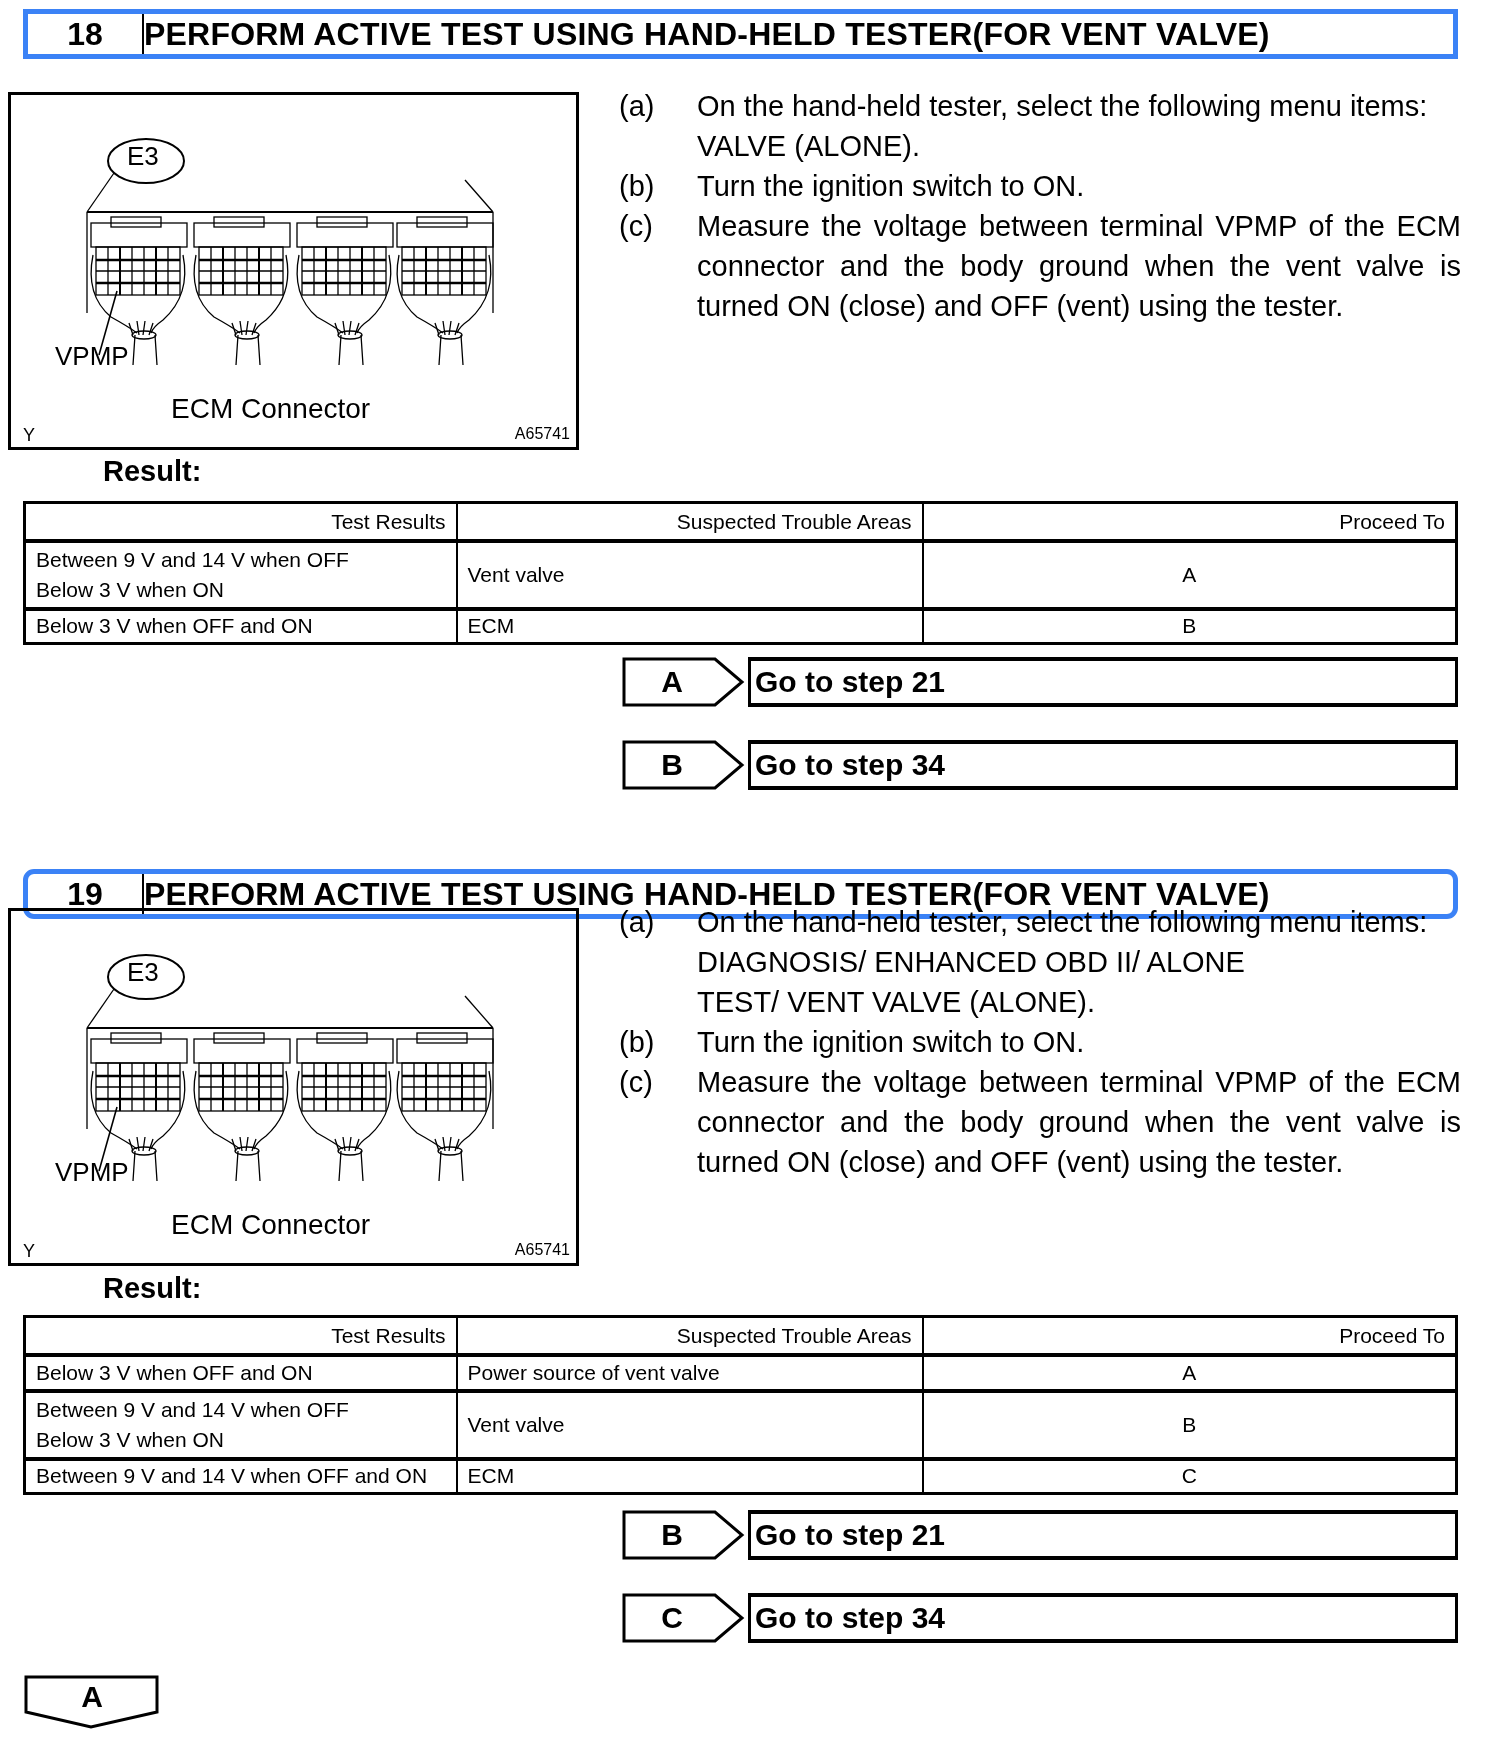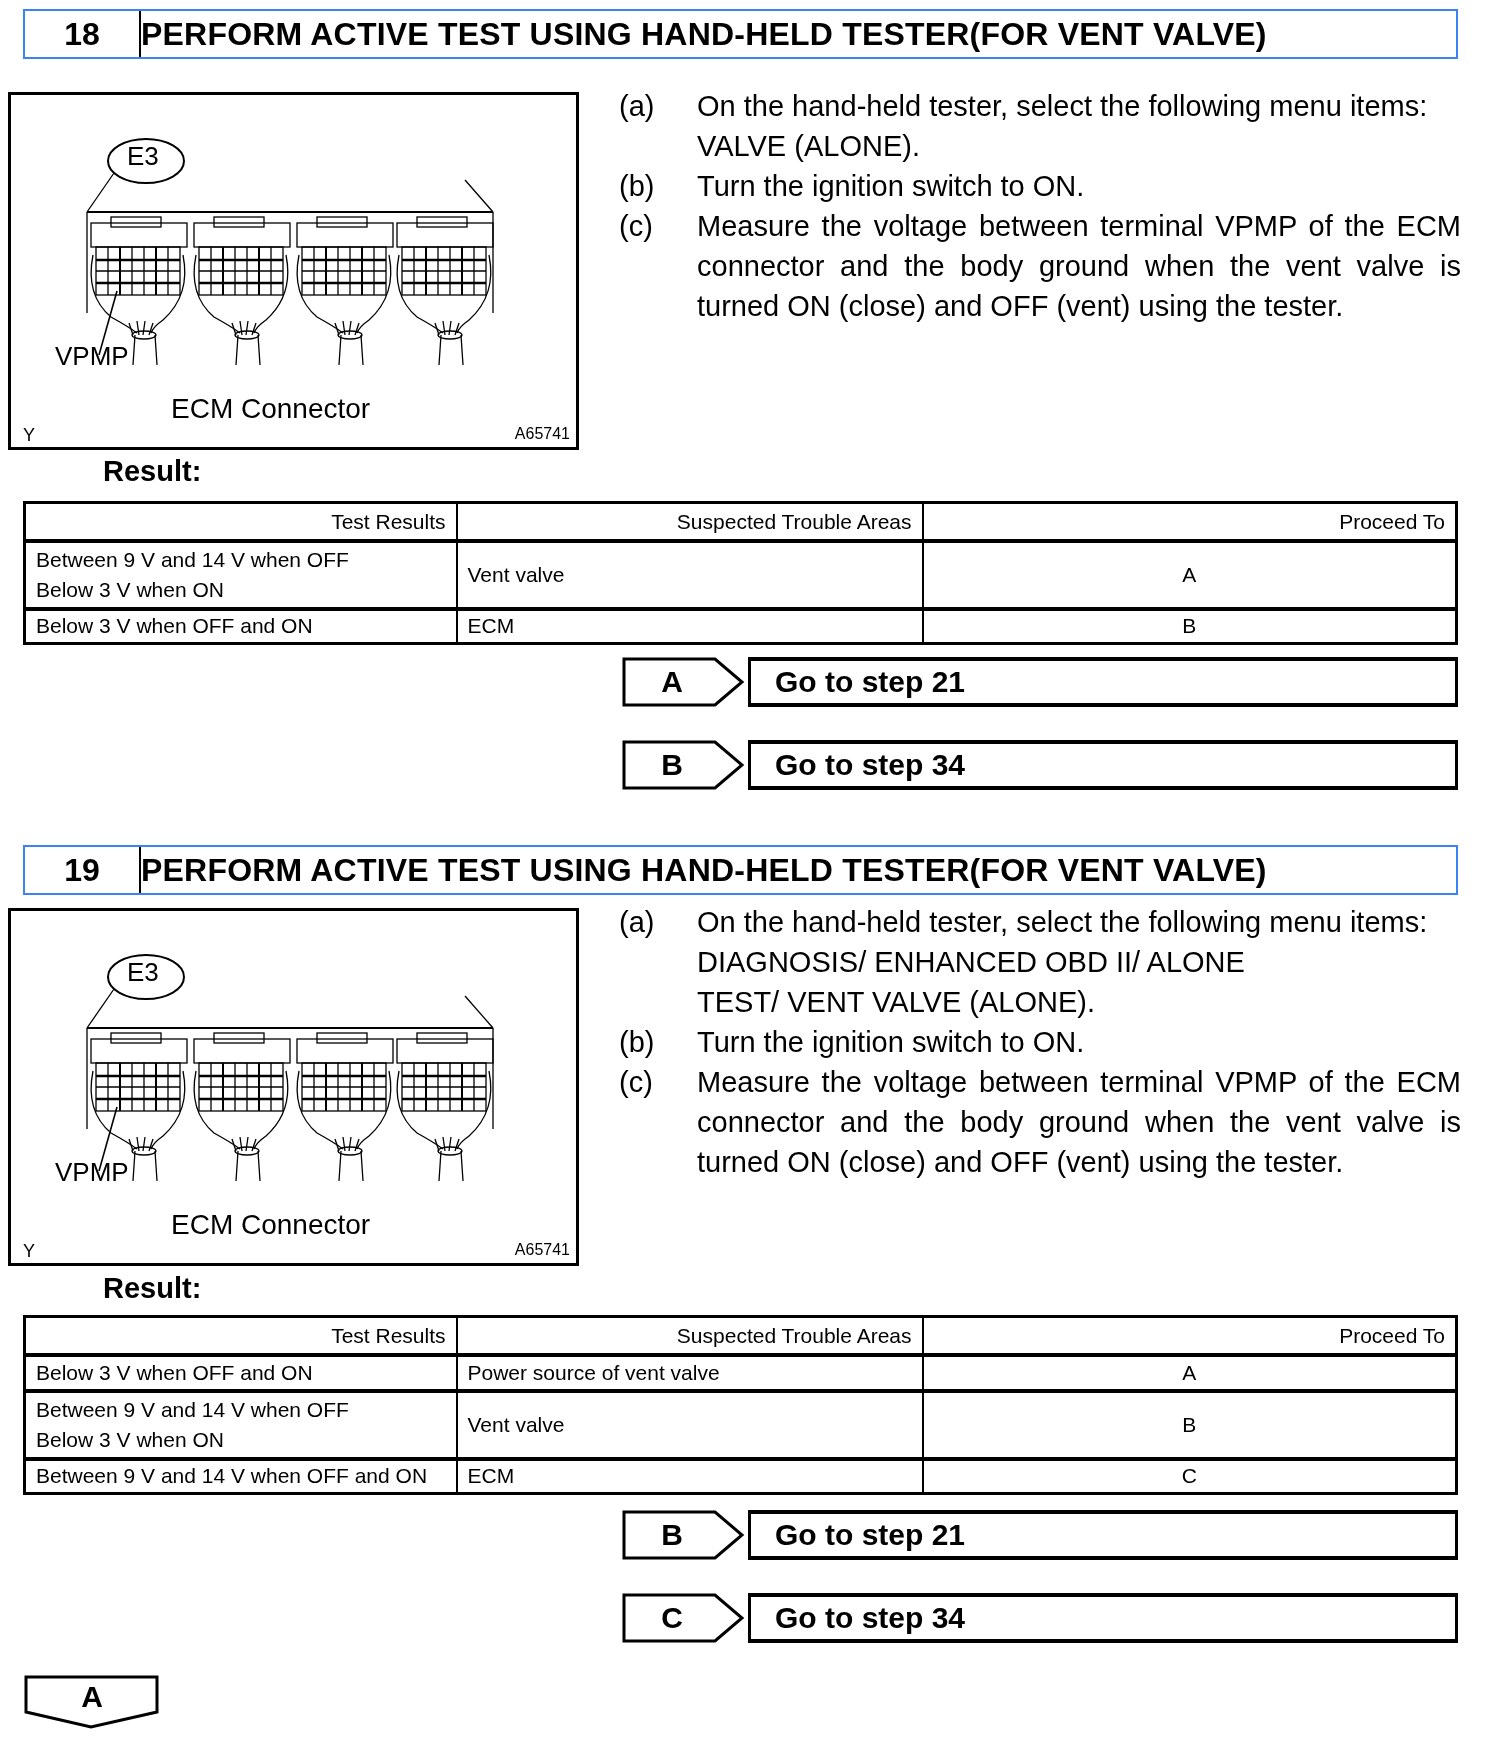--- a/index.html
+++ b/index.html
@@ -1,18 +1,18 @@
 <!DOCTYPE html>
 <html><head>
 <meta charset="utf-8">
 <style>
   html, body { margin:0; padding:0; background:#fff; }
   body { width:1504px; height:1742px; position:relative; overflow:hidden; color:#000;
          font-family:"Liberation Sans", sans-serif; }
-  .step-header { position:absolute; left:23px; width:1435px; height:50px; border:2px solid #3b82f6; box-sizing:border-box; display:flex; }
+  .step-header { position:absolute; left:23px; width:1435px; height:50px; border:5px solid #3b82f6; box-sizing:border-box; display:flex; }
   .step-num { width:114px; border-right:2px solid #000; display:flex; align-items:center; justify-content:center; font-weight:bold; font-size:32px; }
   .step-title { flex:1; display:flex; align-items:center; padding-left:0; font-weight:bold; font-size:32px; letter-spacing:0.2px; white-space:nowrap; }
   .figure { position:absolute; left:8px; width:571px; height:358px; border:3px solid #000; box-sizing:border-box; }
   .figure svg { position:absolute; left:0; top:0; }
   .fig-caption { position:absolute; left:160px; top:298px; font-size:28px; }
   .fig-y { position:absolute; left:12px; top:330px; font-size:18px; }
   .fig-id { position:absolute; right:6px; top:330px; font-size:16px; }
   .fig-e3 { position:absolute; left:116px; top:46px; font-size:26px; }
   .fig-vpmp { position:absolute; left:44px; top:246px; font-size:26px; }
   .instr { position:absolute; left:619px; width:842px; font-size:29px; line-height:40px; }
@@ -22,21 +22,21 @@
   .result-label { position:absolute; left:103px; font-weight:bold; font-size:29px; }
   table.res { position:absolute; left:23px; width:1435px; border-collapse:collapse; font-size:21px; }
   table.res td, table.res th { border:2px solid #000; font-weight:normal; padding:0 10px; }
   table.res { border:3px solid #000; }
   table.res th { text-align:right; height:35px; }
   table.res td.c { text-align:center; }
   table.res tr.thick td, table.res tr.thick th { border-bottom:4px solid #000; }
   .multiline { line-height:30px;margin-top:42px; }
   .arrow { position:absolute; left:622px; width:124px; height:50px; }
   .arrow span { position:absolute; left:0; width:100px; top:0; height:50px; display:flex; align-items:center; justify-content:center; font-weight:bold; font-size:30px; }
-  .goto { position:absolute; left:748px; width:710px; height:50px; border:3px solid #000; border-top-width:4px; border-bottom-width:4px; box-sizing:border-box; display:flex; align-items:center; padding-left:24px; font-weight:bold; font-size:30px; }
+  .goto { position:absolute; left:748px; width:710px; height:50px; border:3px solid #000; border-top-width:4px; border-bottom-width:4px; box-sizing:border-box; display:flex; align-items:center; padding-left:4px; font-weight:bold; font-size:30px; }
   .final { position:absolute; left:24px; top:1674px; width:136px; height:56px; }
   .final span { position:absolute; left:0; top:6px; width:136px; text-align:center; font-weight:bold; font-size:30px; }
 </style>
 </head>
 <body>
 
 <div class="step-header" style="top:9px;">
   <div class="step-num">18</div>
   <div class="step-title">PERFORM ACTIVE TEST USING HAND-HELD TESTER(FOR VENT VALVE)</div>
 </div>
@@ -145,21 +145,21 @@
 <div class="goto" style="top:657px;">Go to step 21</div>
 
 <div class="arrow" style="top:740px;">
   <svg width="124" height="50">
       <path d="M2 2 H93 L120 25 L93 48 H2 Z" fill="#fff" stroke="#000" stroke-width="3"></path>
     </svg>
   <span>B</span>
 </div>
 <div class="goto" style="top:740px;">Go to step 34</div>
 
-<div class="step-header" style="top:845px;">
+<div class="step-header" style="top:869px;border-radius:11px;">
   <div class="step-num">19</div>
   <div class="step-title">PERFORM ACTIVE TEST USING HAND-HELD TESTER(FOR VENT VALVE)</div>
 </div>
 
 <div class="figure" style="top:908px;">
   <svg width="565" height="352" viewBox="0 0 565 352">
     <g fill="none" stroke="#000" stroke-width="1.3">
       <ellipse cx="135" cy="66" rx="38" ry="22" stroke-width="2"></ellipse>
       <line x1="103" y1="78" x2="76" y2="117"></line>
       <line x1="454" y1="85" x2="482" y2="117"></line>

